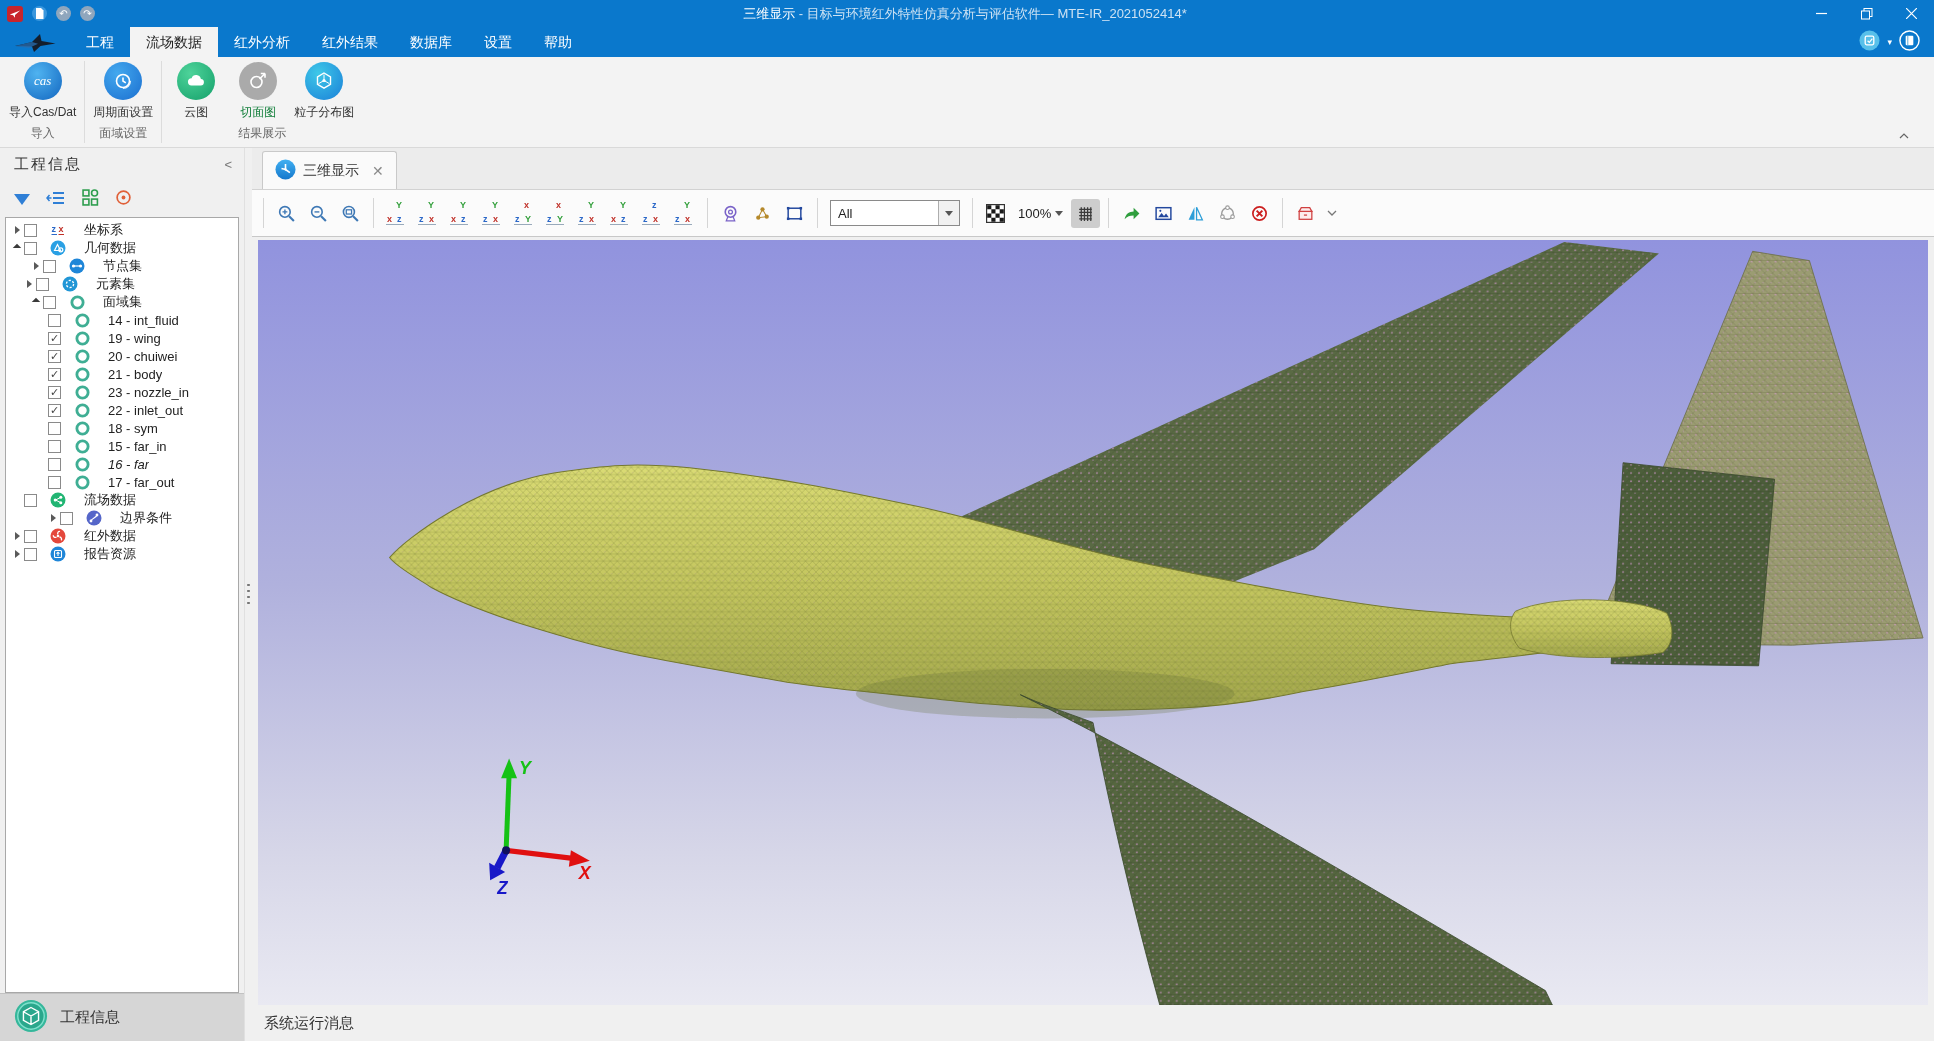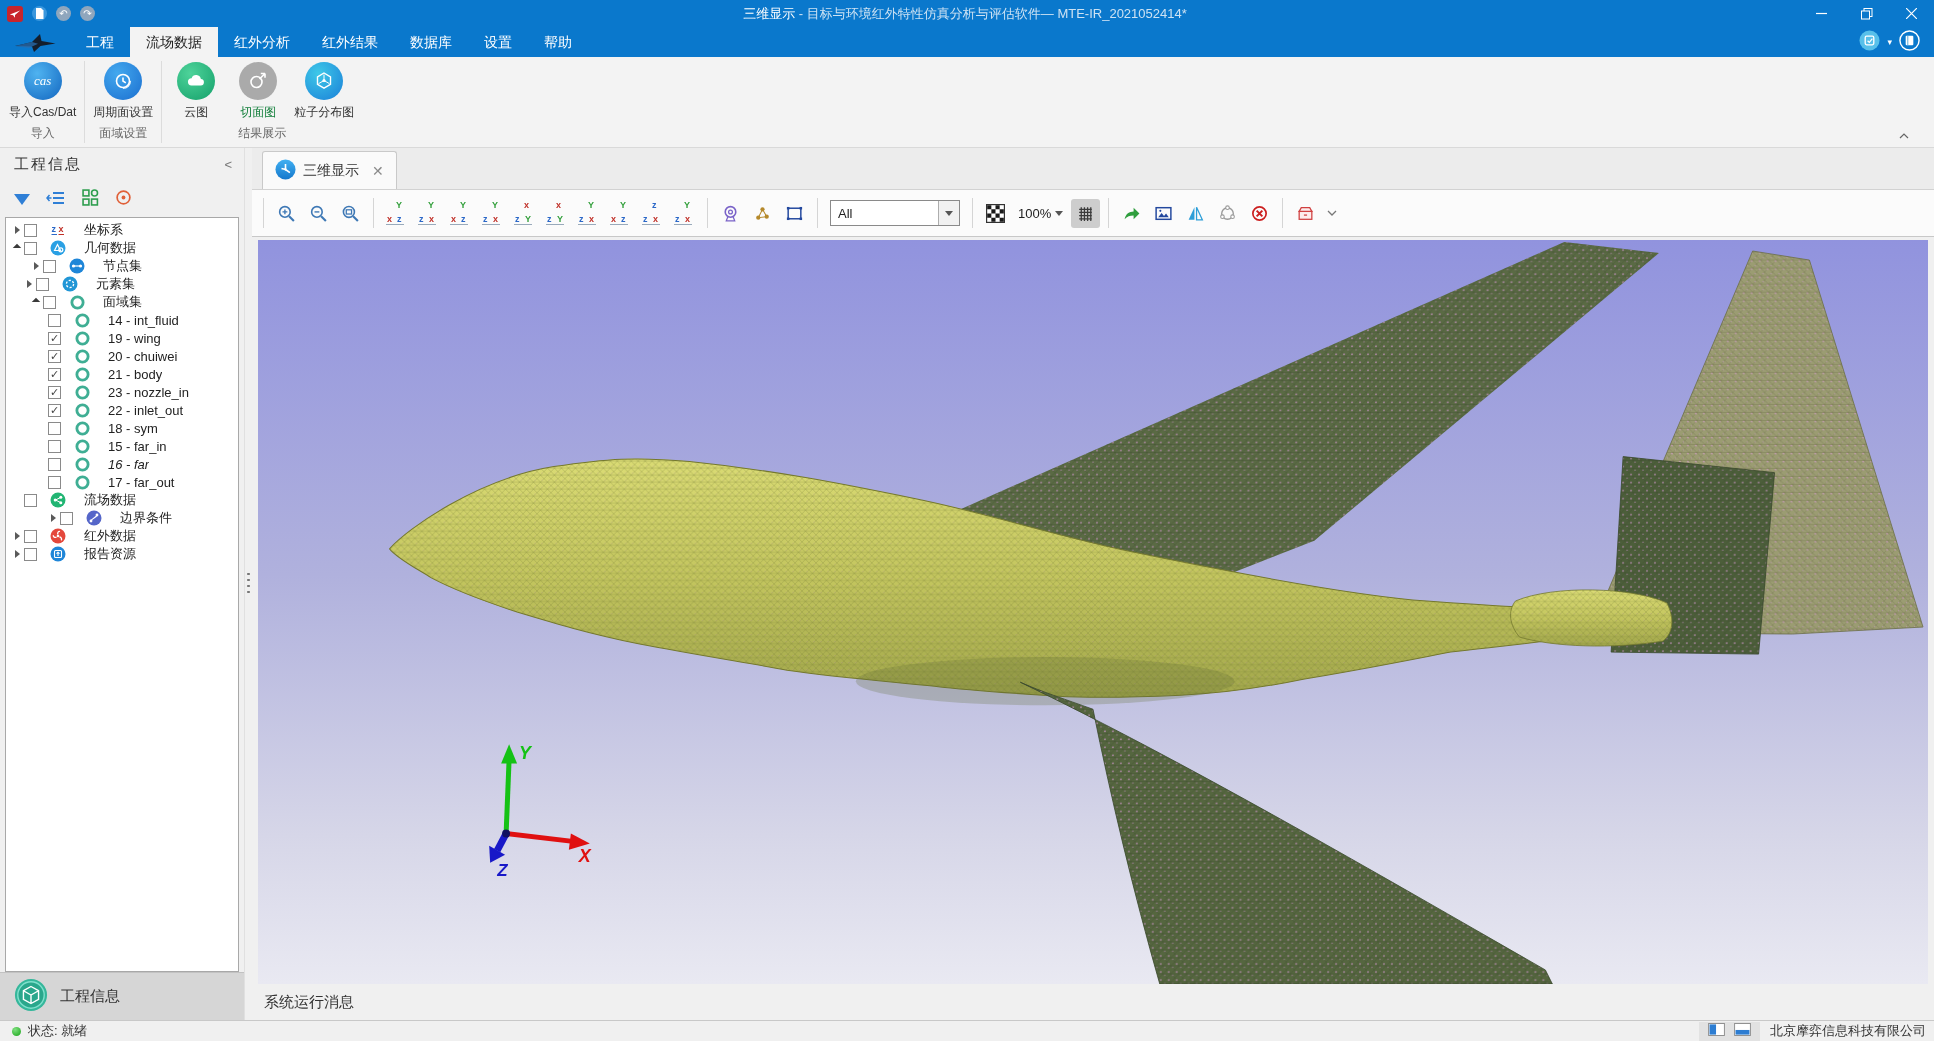--- a/index.html
+++ b/index.html
@@ -782,30 +782,13 @@
           </g>
         </svg>
       </div>
 
       <div class="msgbar">
         <span>系统运行消息</span>
       </div>
     </div>
   </div>
 
-  <div class="statusbar">
-    <span class="status-dot"></span>
-    <span>状态: 就绪</span>
-    <div class="sb-right">
-      <span class="sb-chip">
-        <span><svg width="17" height="13" viewBox="0 0 18 14">
-              <rect x="0.5" y="0.5" width="17" height="13" fill="#fff" stroke="#8a8a8a"></rect>
-              <rect x="1.5" y="1.5" width="7" height="11" fill="#2d7dd2"></rect>
-            </svg></span>
-        <span><svg width="17" height="13" viewBox="0 0 18 14">
-              <rect x="0.5" y="0.5" width="17" height="13" fill="#fff" stroke="#8a8a8a"></rect>
-              <rect x="1.5" y="7.5" width="15" height="5" fill="#2d7dd2"></rect>
-            </svg></span>
-      </span>
-      <span>北京摩弈信息科技有限公司</span>
-    </div>
-  </div>
 </div>
 
 </body></html>

